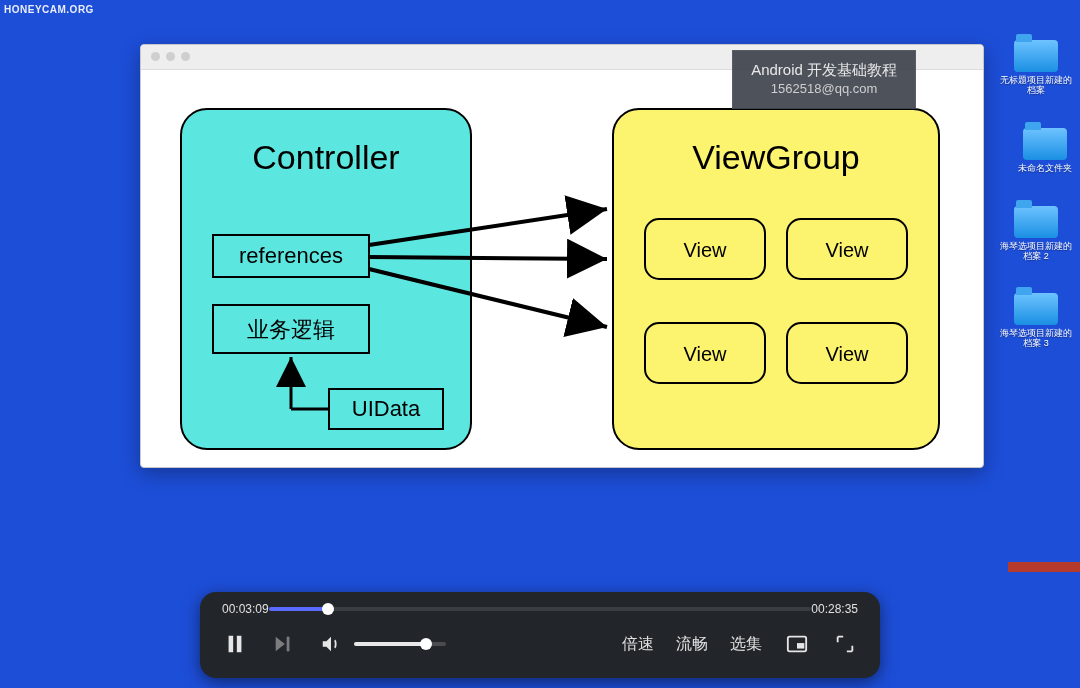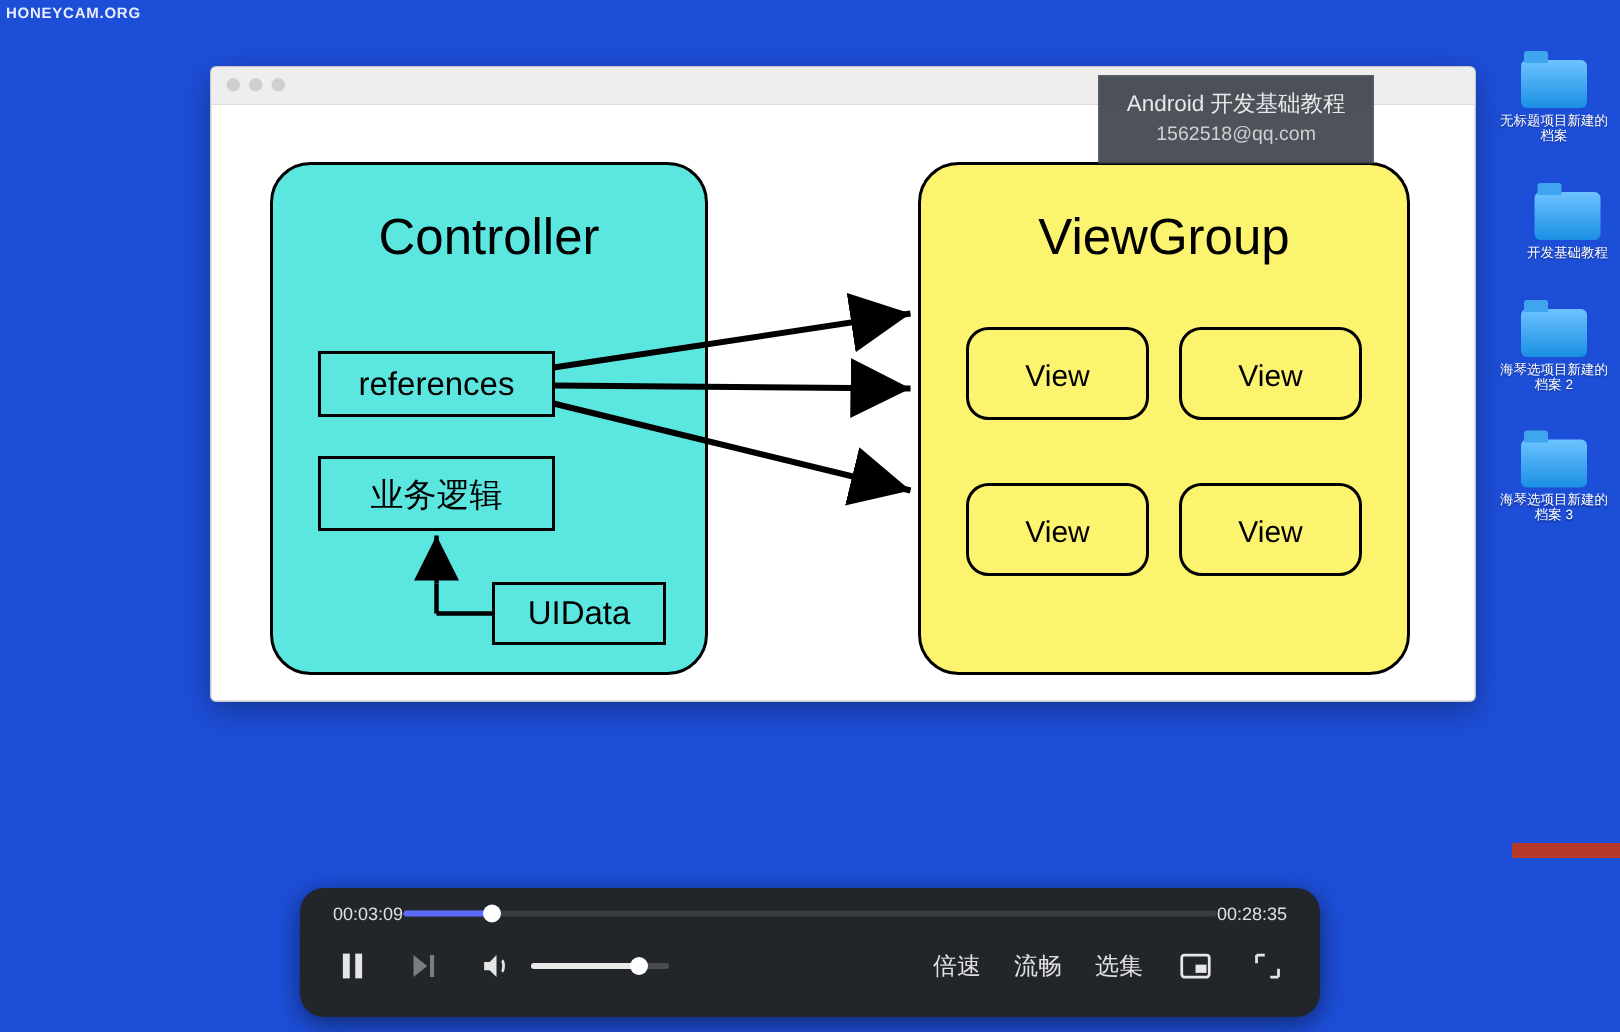--- a/index.html
+++ b/index.html
@@ -55,21 +55,21 @@
     <div class="watermark">HONEYCAM.ORG</div>
 
     <div class="deskicons">
       <div class="deskicon">
         <div class="folder"></div>
         <span style="white-space:pre-line;">无标题项目新建的
 档案</span>
       </div>
       <div class="deskicon">
         <div class="folder"></div>
-        <span style="white-space:pre-line;">开发基础教程</span>
+        <span style="white-space:pre-line;">未命名文件夹</span>
       </div>
       <div class="deskicon">
         <div class="folder"></div>
         <span style="white-space:pre-line;">海琴选项目新建的
 档案 2</span>
       </div>
       <div class="deskicon">
         <div class="folder"></div>
         <span style="white-space:pre-line;">海琴选项目新建的
 档案 3</span>

